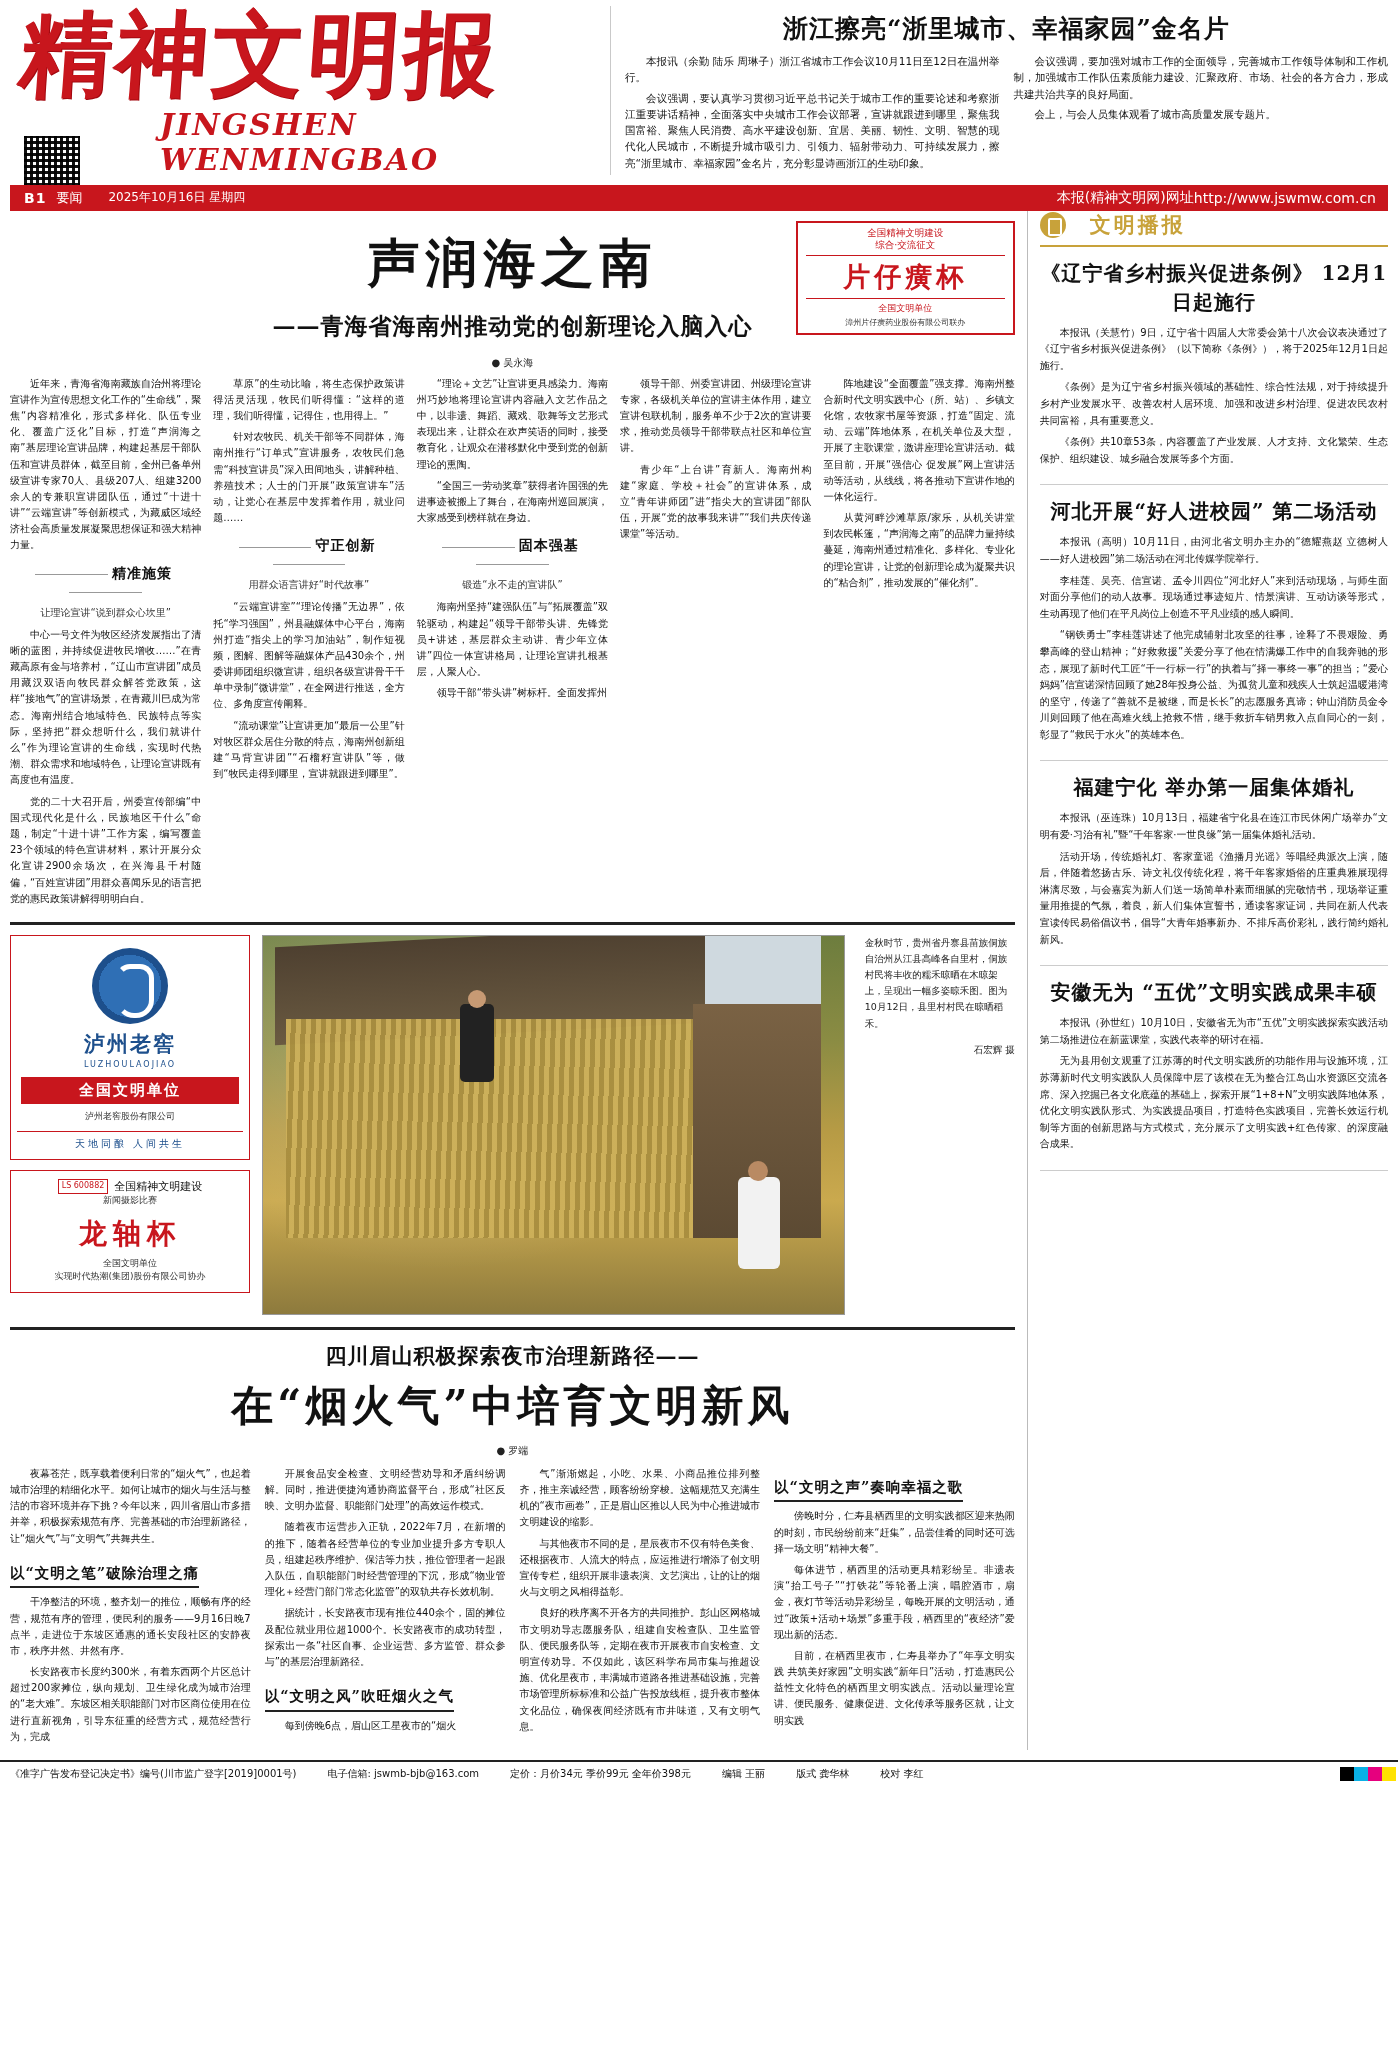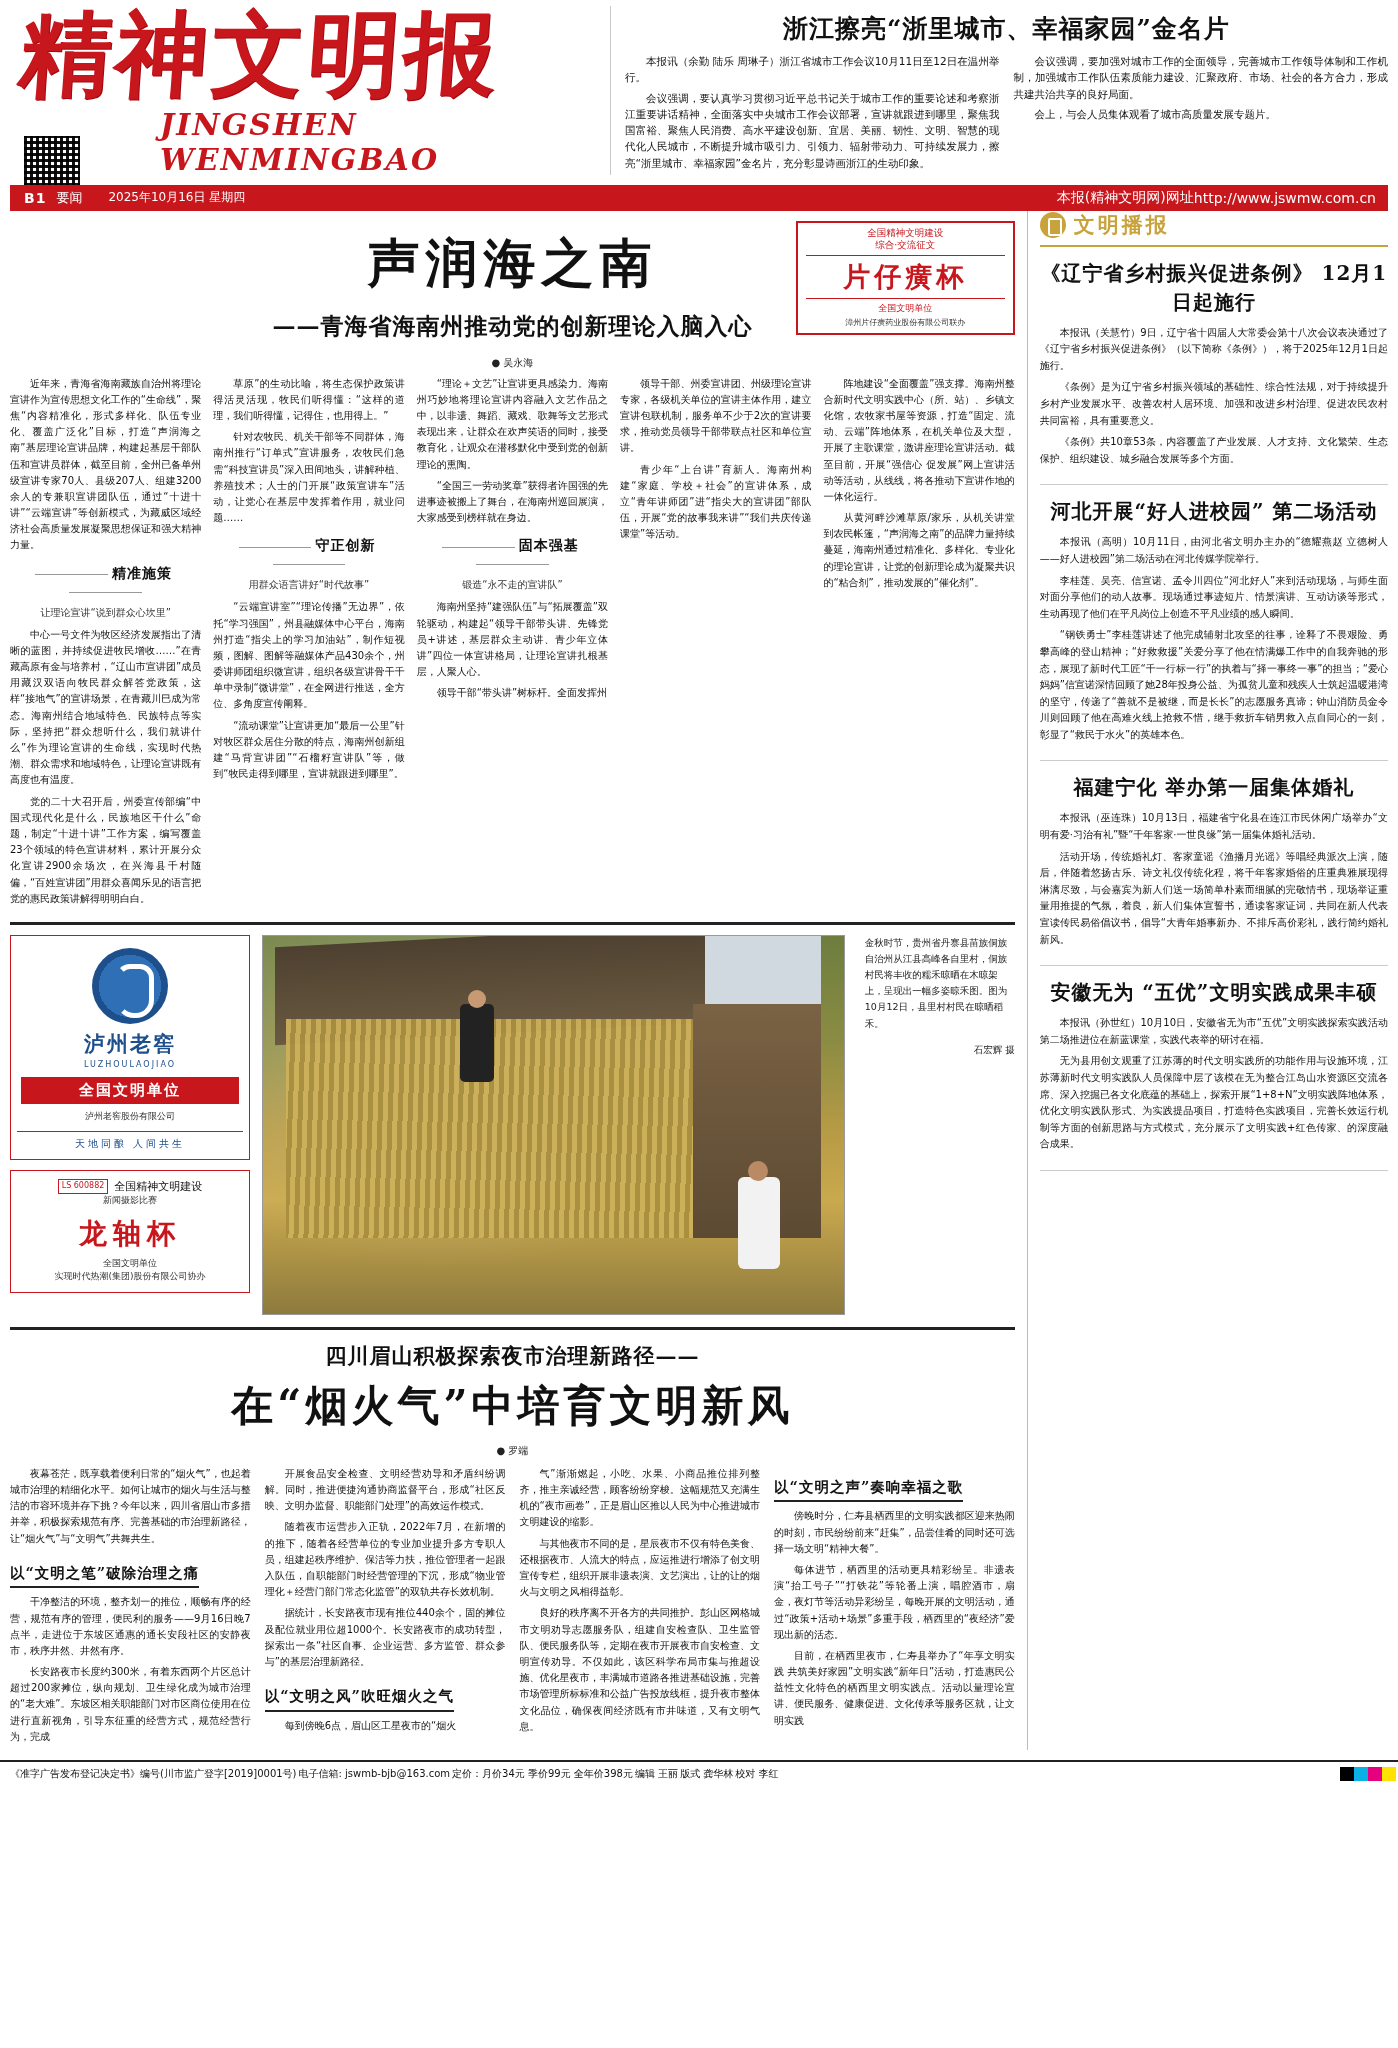--- a/index.html
+++ b/index.html
@@ -148,33 +148,33 @@
   .lower .kicker{text-align:center;font-family:"DejaVu Serif","Liberation Serif",serif;font-size:21px;font-weight:bold;letter-spacing:1px;}
   .lower h1{text-align:center;font-family:"DejaVu Serif","Liberation Serif",serif;font-size:42px;font-weight:bold;margin:8px 0 0 0;letter-spacing:4px;}
   .lower .byline{margin:10px 0 8px 0;}
   .four{display:flex;gap:14px;}
   .four .c{flex:1;font-size:10px;line-height:1.62;text-align:justify;}
   .four p{margin:0 0 5px 0;text-indent:2em;}
   .subline{font-family:"DejaVu Serif","Liberation Serif",serif;font-weight:bold;font-size:14.5px;margin:9px 0 6px 0;letter-spacing:1px;}
   .subline.ul{border-bottom:2px solid #222;display:inline-block;padding-bottom:2px;}
 
   
-  .rail-head{display:flex;align-items:center;gap:8px;border-bottom:2px solid #c8a23a;padding-bottom:6px;}
+  .rail-head{display:flex;align-items:center;gap:24px;border-bottom:2px solid #c8a23a;padding-bottom:6px;}
   .rail-head .dot{width:26px;height:26px;border-radius:50%;background:#c8a23a;position:relative;}
   .rail-head .dot:after{content:"";position:absolute;left:8px;top:6px;width:10px;height:14px;border:2px solid #fff;border-radius:2px;}
   .rail-head .t{font-family:"DejaVu Serif","Liberation Serif",serif;font-size:21px;font-weight:bold;color:#c8a23a;letter-spacing:3px;}
   .rail-item{padding:12px 0;border-bottom:1px solid #ccc;}
   .rail-item h3{
     font-family:"DejaVu Serif","Liberation Serif",serif;
     font-size:20px;font-weight:bold;text-align:center;margin:0 0 8px 0;line-height:1.45;letter-spacing:1px;
   }
   .rail-item p{margin:0 0 5px 0;font-size:10px;line-height:1.66;text-align:justify;text-indent:2em;}
 
   
-  .footer{margin-top:10px;border-top:2px solid #222;padding:5px 2px 10px 10px;display:flex;font-size:10px;gap:2px;}
+  .footer{margin-top:10px;border-top:2px solid #222;padding:5px 2px 10px 10px;display:flex;font-size:10px;gap:31px;}
   .swatches{margin-left:auto;display:flex;}
   .swatches i{display:block;width:14px;height:14px;}
 </style>
 </head>
 <body>
 
 <div class="page">
 
   <div class="masthead">
     <div class="mh-left">

